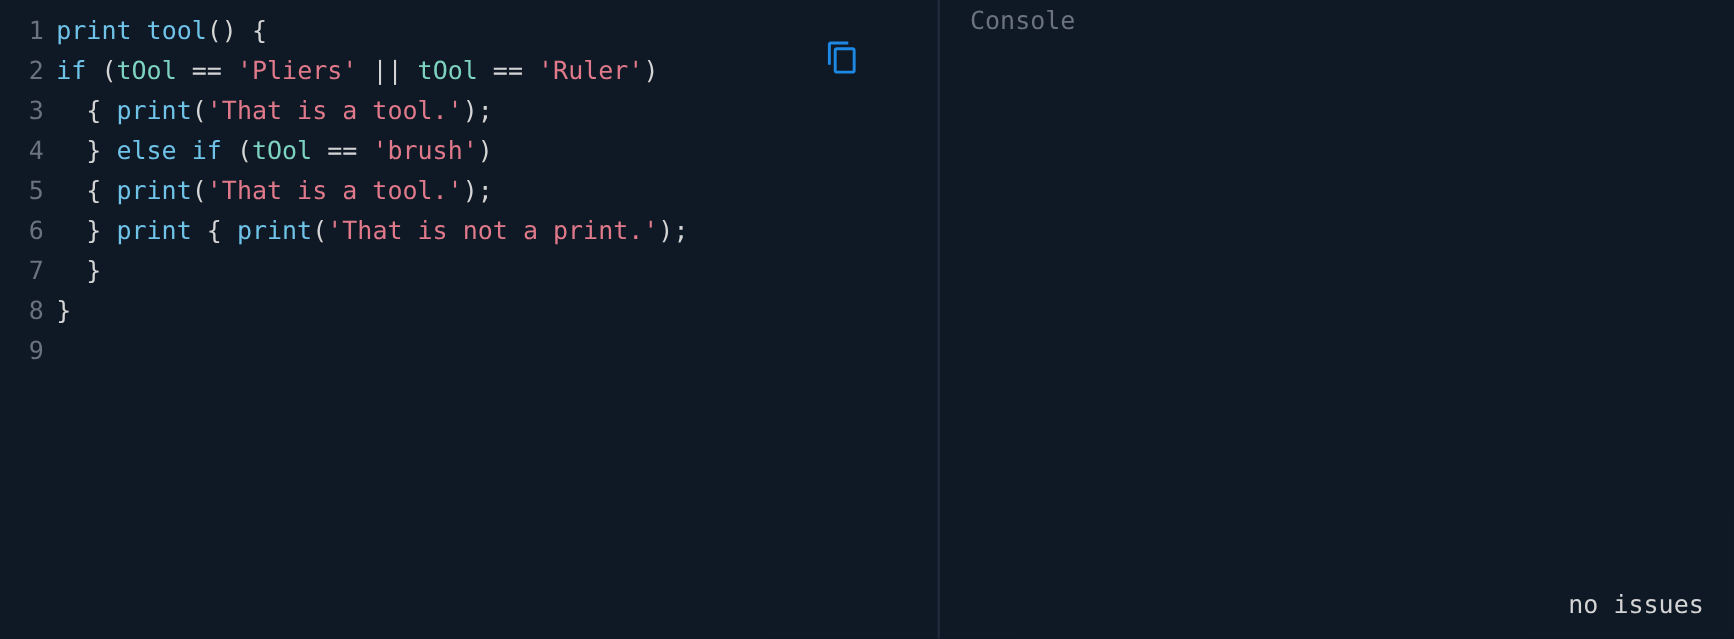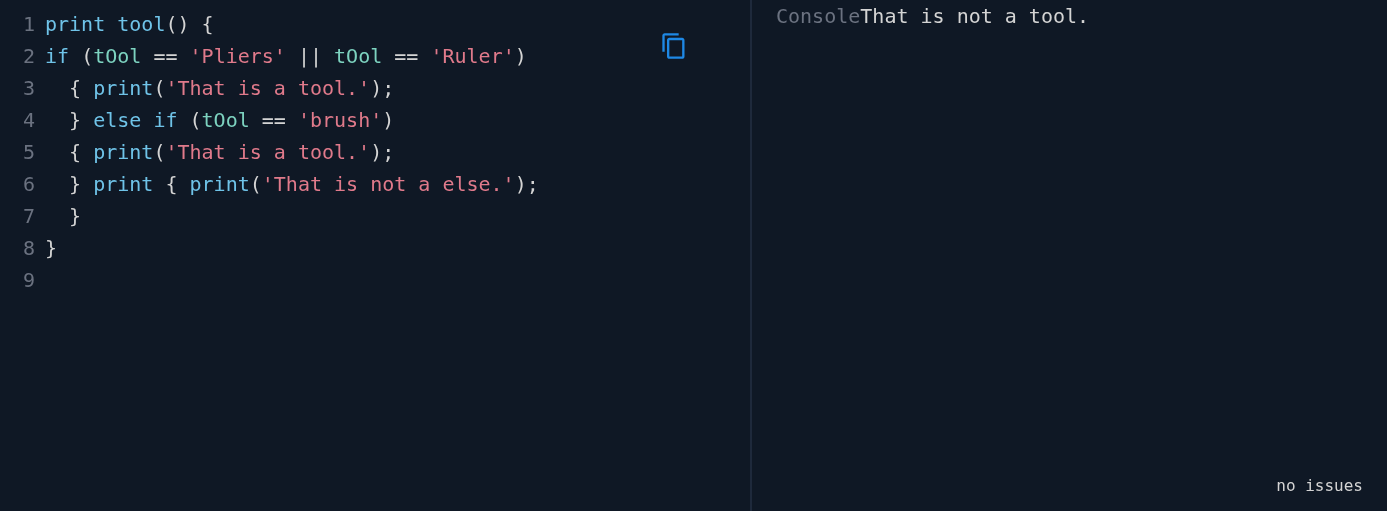--- a/index.html
+++ b/index.html
@@ -47,39 +47,40 @@
       color: #1e88e5;
     }
     .copy-btn svg { width: 100%; height: 100%; }
     .divider {
       width: 2px;
       background: #1e293b;
     }
     .console-pane {
       flex: 1;
       display: flex;
+      flex-direction: column;
       padding: 4px 0 0 24px;
       position: relative;
     }
     .console-title {
       color: #6b7280;
       font-size: 20px;
       margin-bottom: 18px;
     }
     .console-output {
       color: #d4d4d4;
       font-size: 20px;
       white-space: pre;
     }
     .issues {
       position: absolute;
       bottom: 16px;
       right: 24px;
       color: #d4d4d4;
-      font-size: 16px;
+      font-size: 20px;
     }
     .kw  { color: #6fc3e8; }
     .id  { color: #7dd3c0; }
     .fn  { color: #6fc3e8; }
     .str { color: #e07a8b; }
     .op  { color: #d4d4d4; }
     .pn  { color: #d4d4d4; }
   </style>
 </head>
 <body>
@@ -96,31 +97,30 @@
         <div>7</div>
         <div>8</div>
         <div>9</div>
       </div>
     <div class="code">
         <div><span class="kw">print</span><span class="pn"> </span><span class="fn">tool</span><span class="pn">() {</span></div>
         <div><span class="kw">if</span><span class="pn"> (</span><span class="id">tOol</span><span class="pn"> </span><span class="op">==</span><span class="pn"> </span><span class="str">'Pliers'</span><span class="pn"> </span><span class="op">||</span><span class="pn"> </span><span class="id">tOol</span><span class="pn"> </span><span class="op">==</span><span class="pn"> </span><span class="str">'Ruler'</span><span class="pn">)</span></div>
         <div><span class="pn">  { </span><span class="fn">print</span><span class="pn">(</span><span class="str">'That is a tool.'</span><span class="pn">);</span></div>
         <div><span class="pn">  } </span><span class="kw">else if</span><span class="pn"> (</span><span class="id">tOol</span><span class="pn"> </span><span class="op">==</span><span class="pn"> </span><span class="str">'brush'</span><span class="pn">)</span></div>
         <div><span class="pn">  { </span><span class="fn">print</span><span class="pn">(</span><span class="str">'That is a tool.'</span><span class="pn">);</span></div>
-        <div><span class="pn">  } </span><span class="kw">print</span><span class="pn"> { </span><span class="fn">print</span><span class="pn">(</span><span class="str">'That is not a else.'</span><span class="pn">);</span></div>
+        <div><span class="pn">  } </span><span class="kw">print</span><span class="pn"> { </span><span class="fn">print</span><span class="pn">(</span><span class="str">'That is not a print.'</span><span class="pn">);</span></div>
         <div><span class="pn">  }</span></div>
         <div><span class="pn">}</span></div>
       </div>
   </div>
   <div class="copy-btn">
     <svg viewBox="0 0 24 24" fill="currentColor">
       <path d="M16 1H4C2.9 1 2 1.9 2 3v14h2V3h12V1zm3 4H8C6.9 5 6 5.9 6 7v14c0 1.1.9 2 2 2h11c1.1 0 2-.9 2-2V7c0-1.1-.9-2-2-2zm0 16H8V7h11v14z"></path>
     </svg>
   </div>
 </div>
 
 <div class="divider"></div>
 
 <div class="console-pane">
   <div class="console-title">Console</div>
-  <div class="console-output">That is not a tool.</div>
   <div class="issues">no issues</div>
 </div>
 
 </body></html>

